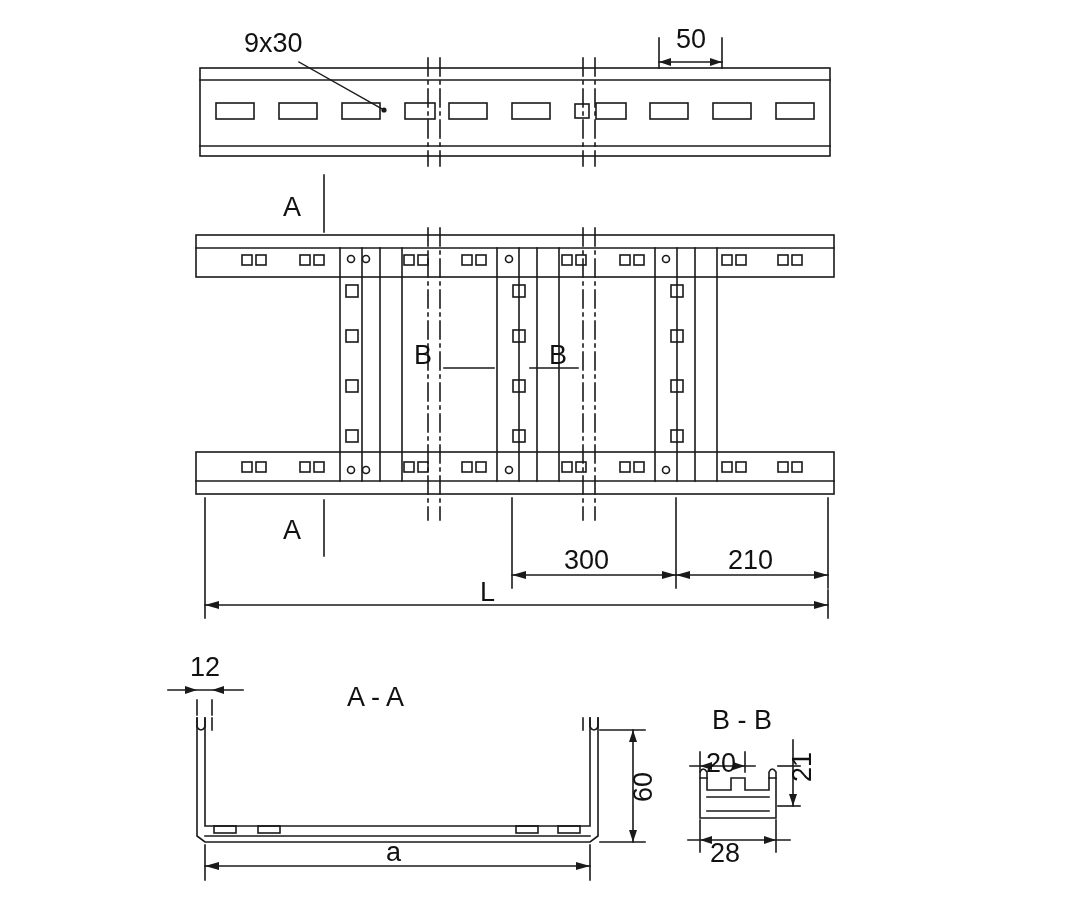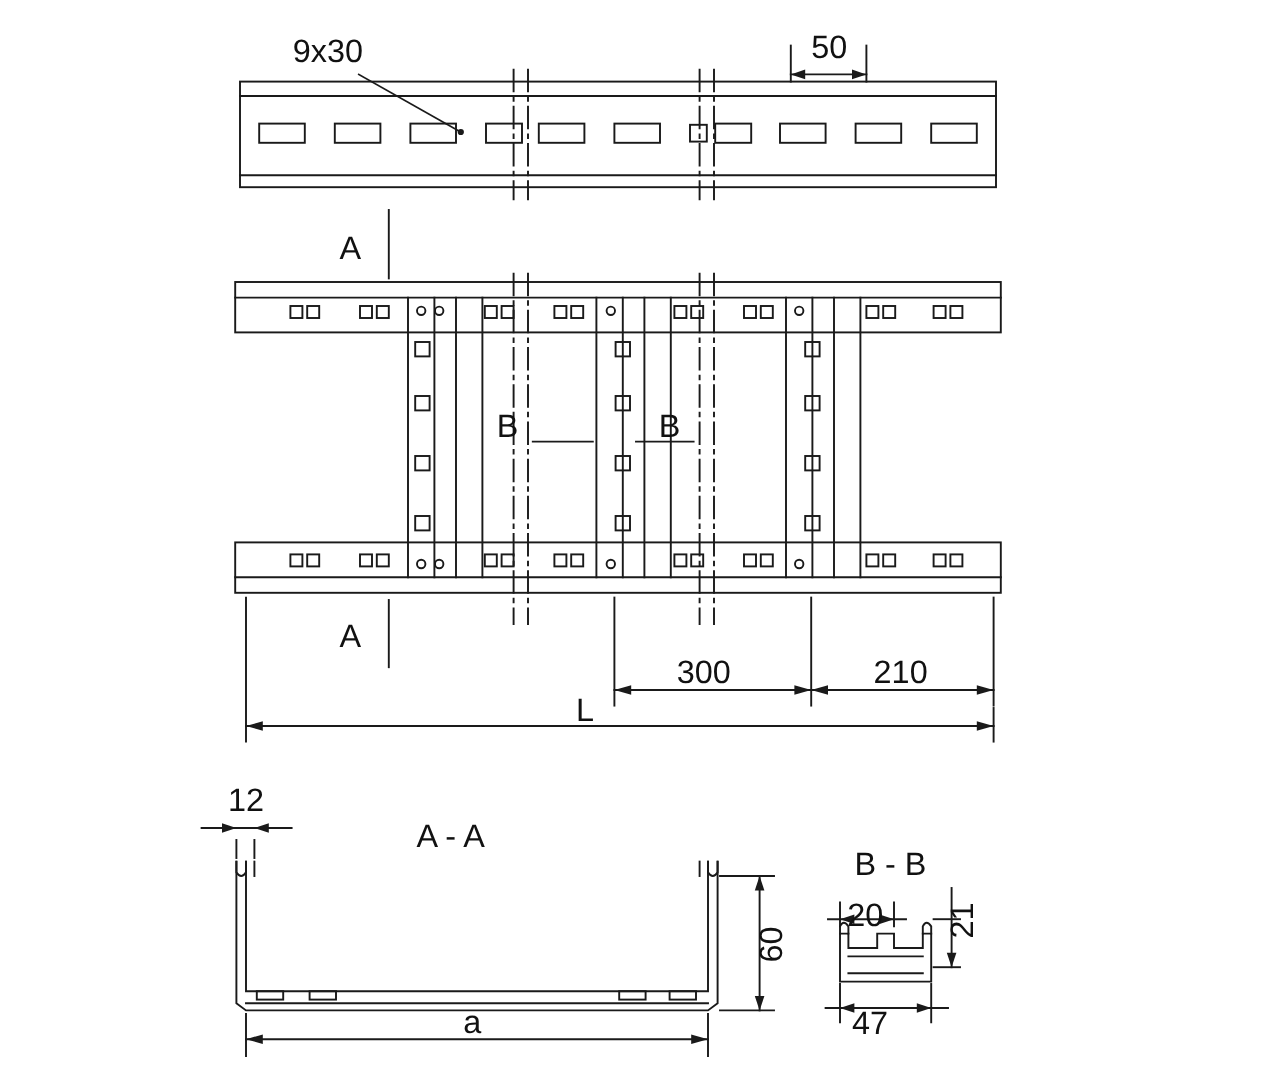--- a/index.html
+++ b/index.html
@@ -257,15 +257,15 @@
 <div class="lbl lbl-lg" style="left:480px;top:577px;">L</div>
 
 <div class="lbl lbl-lg" style="left:190px;top:652px;">12</div>
 <div class="lbl lbl-lg" style="left:347px;top:682px;text-align:center;">A - A</div>
 <div class="lbl lbl-lg vert" style="left:628px;top:802px;">60</div>
 <div class="lbl lbl-lg" style="left:386px;top:837px;">a</div>
 
 <div class="lbl lbl-lg" style="left:712px;top:705px;">B - B</div>
 <div class="lbl lbl-lg" style="left:706px;top:748px;">20</div>
 <div class="lbl lbl-lg vert" style="left:787px;top:782px;">21</div>
-<div class="lbl lbl-lg" style="left:710px;top:838px;">47</div>
+<div class="lbl lbl-lg" style="left:710px;top:838px;">28</div>
 
 </div>
 
 </body></html>

